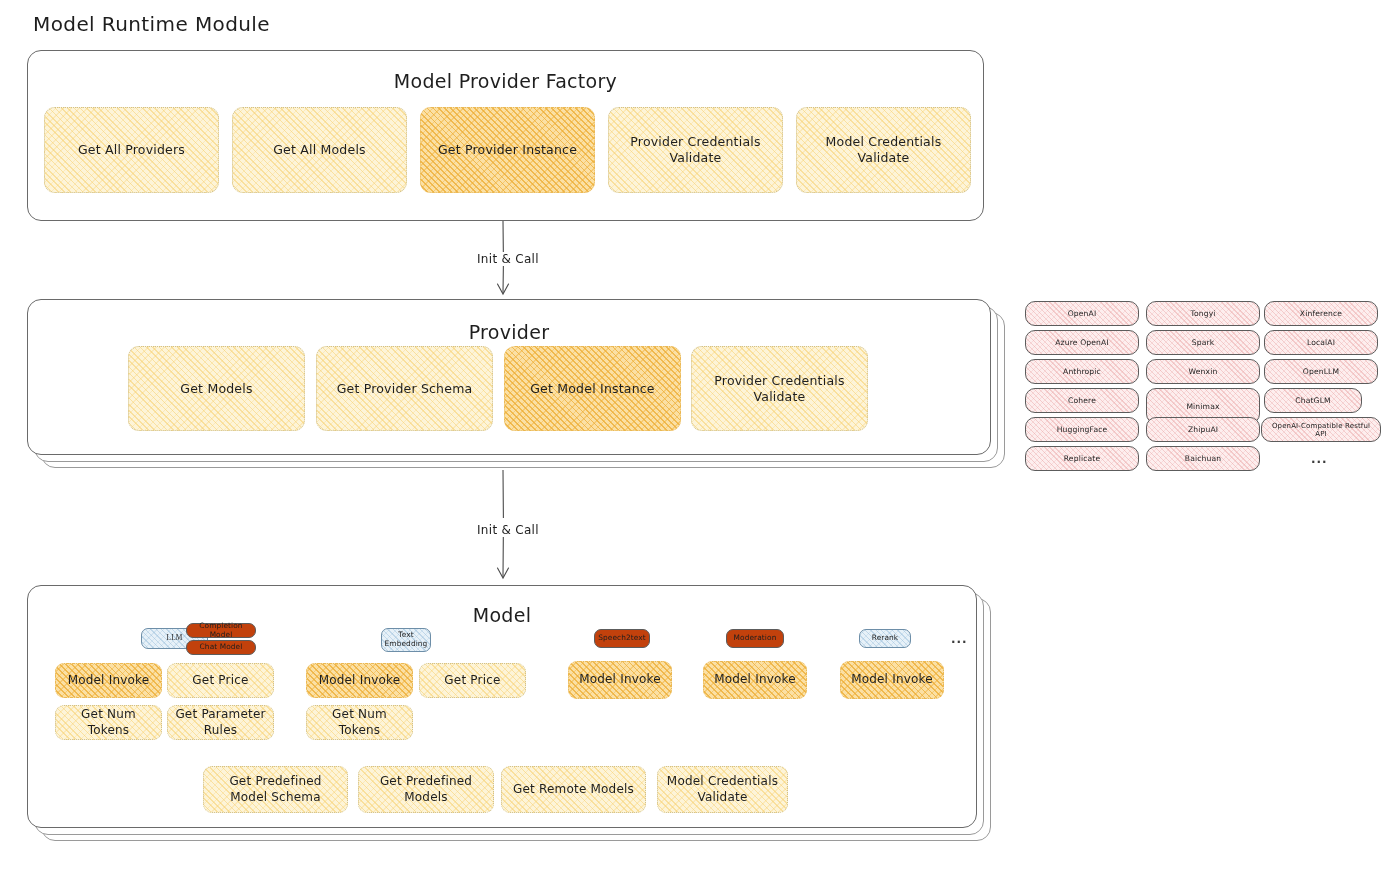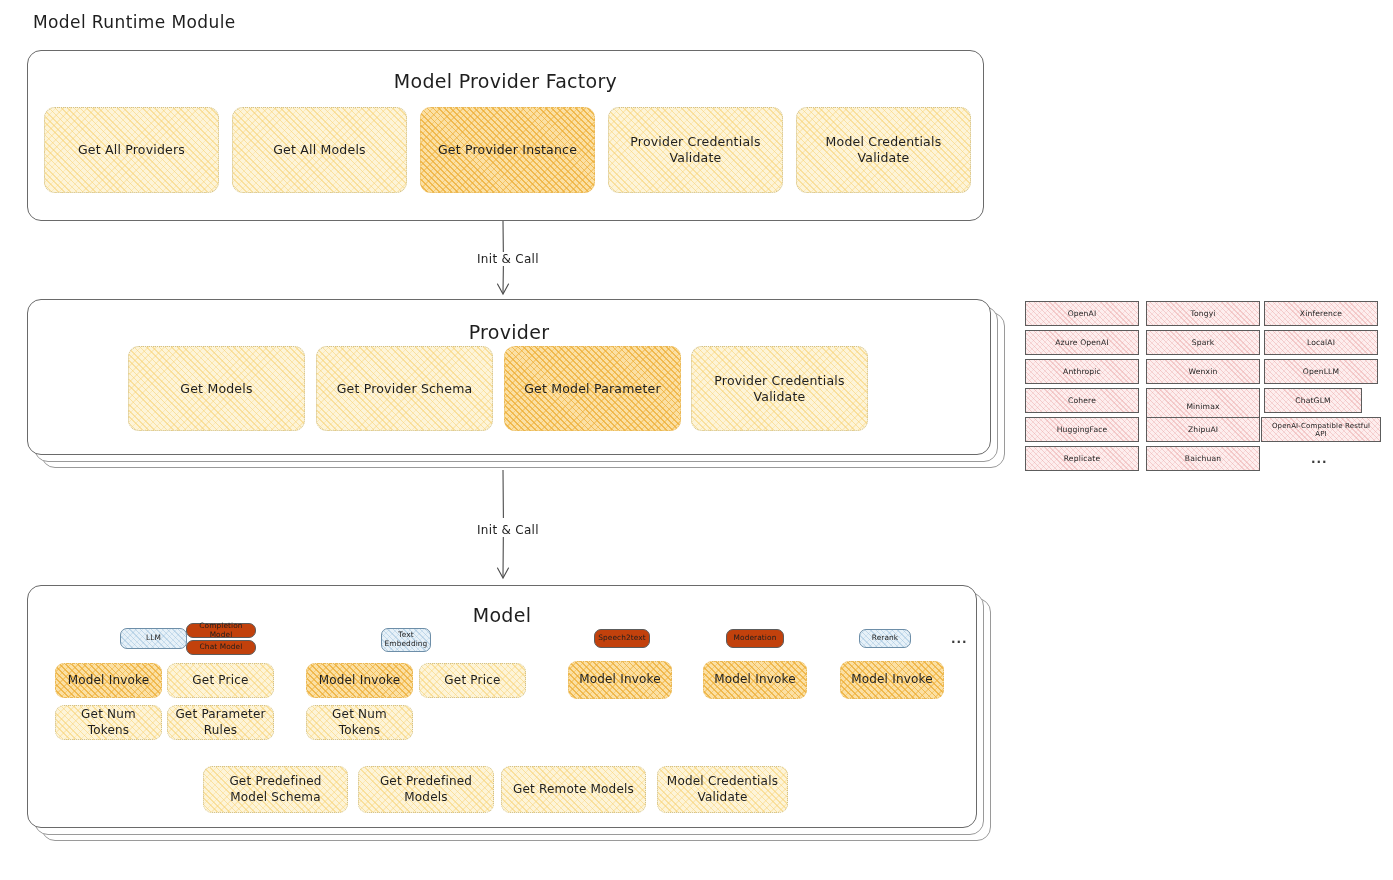--- a/index.html
+++ b/index.html
@@ -11,21 +11,21 @@
     font-family: "DejaVu Sans", sans-serif;
     color: #1e1e1e;
     position: relative;
     overflow: hidden;
   }
   #canvas { position:absolute; inset:0; }
 
   
   .sketch-title {
     position:absolute;
-    font-size: 17px;
+    font-size: 20px;
     letter-spacing: .4px;
     color:#1e1e1e;
     text-align:center;
   }
 
   
   .panel {
     position:absolute;
     background:#ffffff;
     border:1.1px solid #6a6a6a;
@@ -70,21 +70,21 @@
     background-color:#fbe0a4;
     background-image:
       repeating-linear-gradient(45deg, rgba(238,175,56,.80) 0 1.3px, rgba(0,0,0,0) 1.3px 4.2px),
       repeating-linear-gradient(-45deg, rgba(238,175,56,.45) 0 1.1px, rgba(0,0,0,0) 1.1px 5.4px);
   }
   .chip.sm { font-size:12px; border-radius:9px; }
 
   
   .pill {
     position:absolute;
-    border-radius: 0;
+    border-radius: 10px;
     border: 1.1px solid #5c5c5c;
     display:flex; align-items:center; justify-content:center;
     text-align:center;
     font-size:7.6px;
     letter-spacing:.15px;
     color:#1e1e1e;
     padding:1px 3px;
     background-color:#fdeeee;
     background-image:
       repeating-linear-gradient(45deg, rgba(230,150,150,.40) 0 .9px, rgba(0,0,0,0) .9px 3.6px),
@@ -154,21 +154,21 @@
   </svg>
   <div class="conn-label" style="left:474px; top:252px;">Init &amp; Call</div>
 
   <div class="panel-shadow" style="left:41px; top:312px; width:964px; height:156px;"></div>
   <div class="panel-shadow" style="left:34px; top:306px; width:964px; height:156px;"></div>
   <div class="panel" style="left:27px; top:299px; width:964px; height:156px;"></div>
   <div class="panel-header" style="left:27px; top:321px; width:964px;">Provider</div>
 
   <div class="chip" style="left:128px; top:346px; width:177px; height:85px;">Get Models</div>
   <div class="chip" style="left:316px; top:346px; width:177px; height:85px;">Get Provider Schema</div>
-  <div class="chip hi" style="left:504px; top:346px; width:177px; height:85px;">Get Model Parameter</div>
+  <div class="chip hi" style="left:504px; top:346px; width:177px; height:85px;">Get Model Instance</div>
   <div class="chip" style="left:691px; top:346px; width:177px; height:85px;">Provider Credentials Validate</div>
 
   <div class="pill" style="left:1025px; top:301px; width:114px; height:25px;">OpenAI</div>
   <div class="pill" style="left:1025px; top:330px; width:114px; height:25px;">Azure OpenAI</div>
   <div class="pill" style="left:1025px; top:359px; width:114px; height:25px;">Anthropic</div>
   <div class="pill" style="left:1025px; top:388px; width:114px; height:25px;">Cohere</div>
   <div class="pill" style="left:1025px; top:417px; width:114px; height:25px;">HuggingFace</div>
   <div class="pill" style="left:1025px; top:446px; width:114px; height:25px;">Replicate</div>
 
   <div class="pill" style="left:1146px; top:301px; width:114px; height:25px;">Tongyi</div>
@@ -189,21 +189,21 @@
     <path d="M23 0 L23.4 48 M23.4 58 L23 107" stroke="#4a4a4a" stroke-width="1.1" fill="none"></path>
     <path d="M17.5 98 L23 108 L28.5 98" stroke="#4a4a4a" stroke-width="1.1" fill="none" stroke-linecap="round"></path>
   </svg>
   <div class="conn-label" style="left:474px; top:523px;">Init &amp; Call</div>
 
   <div class="panel-shadow" style="left:41px; top:598px; width:950px; height:243px;"></div>
   <div class="panel-shadow" style="left:34px; top:592px; width:950px; height:243px;"></div>
   <div class="panel" style="left:27px; top:585px; width:950px; height:243px;"></div>
   <div class="panel-header" style="left:27px; top:604px; width:950px;">Model</div>
 
-  <div class="badge blue" style="left:120px; top:628px; width:67px; height:21px;">LLM</div>
+  <div class="badge blue" style="left:141px; top:628px; width:67px; height:21px;font-family:Liberation Serif, serif;">LLM</div>
   <div class="badge" style="left:186px; top:623px; width:70px; height:15px;">Completion Model</div>
   <div class="badge" style="left:186px; top:640px; width:70px; height:15px;">Chat Model</div>
 
   <div class="badge blue" style="left:381px; top:628px; width:50px; height:24px;">Text Embedding</div>
 
   <div class="badge" style="left:594px; top:629px; width:56px; height:19px;">Speech2text</div>
 
   <div class="badge" style="left:726px; top:629px; width:58px; height:19px;">Moderation</div>
 
   <div class="badge blue" style="left:859px; top:629px; width:52px; height:19px;">Rerank</div>

